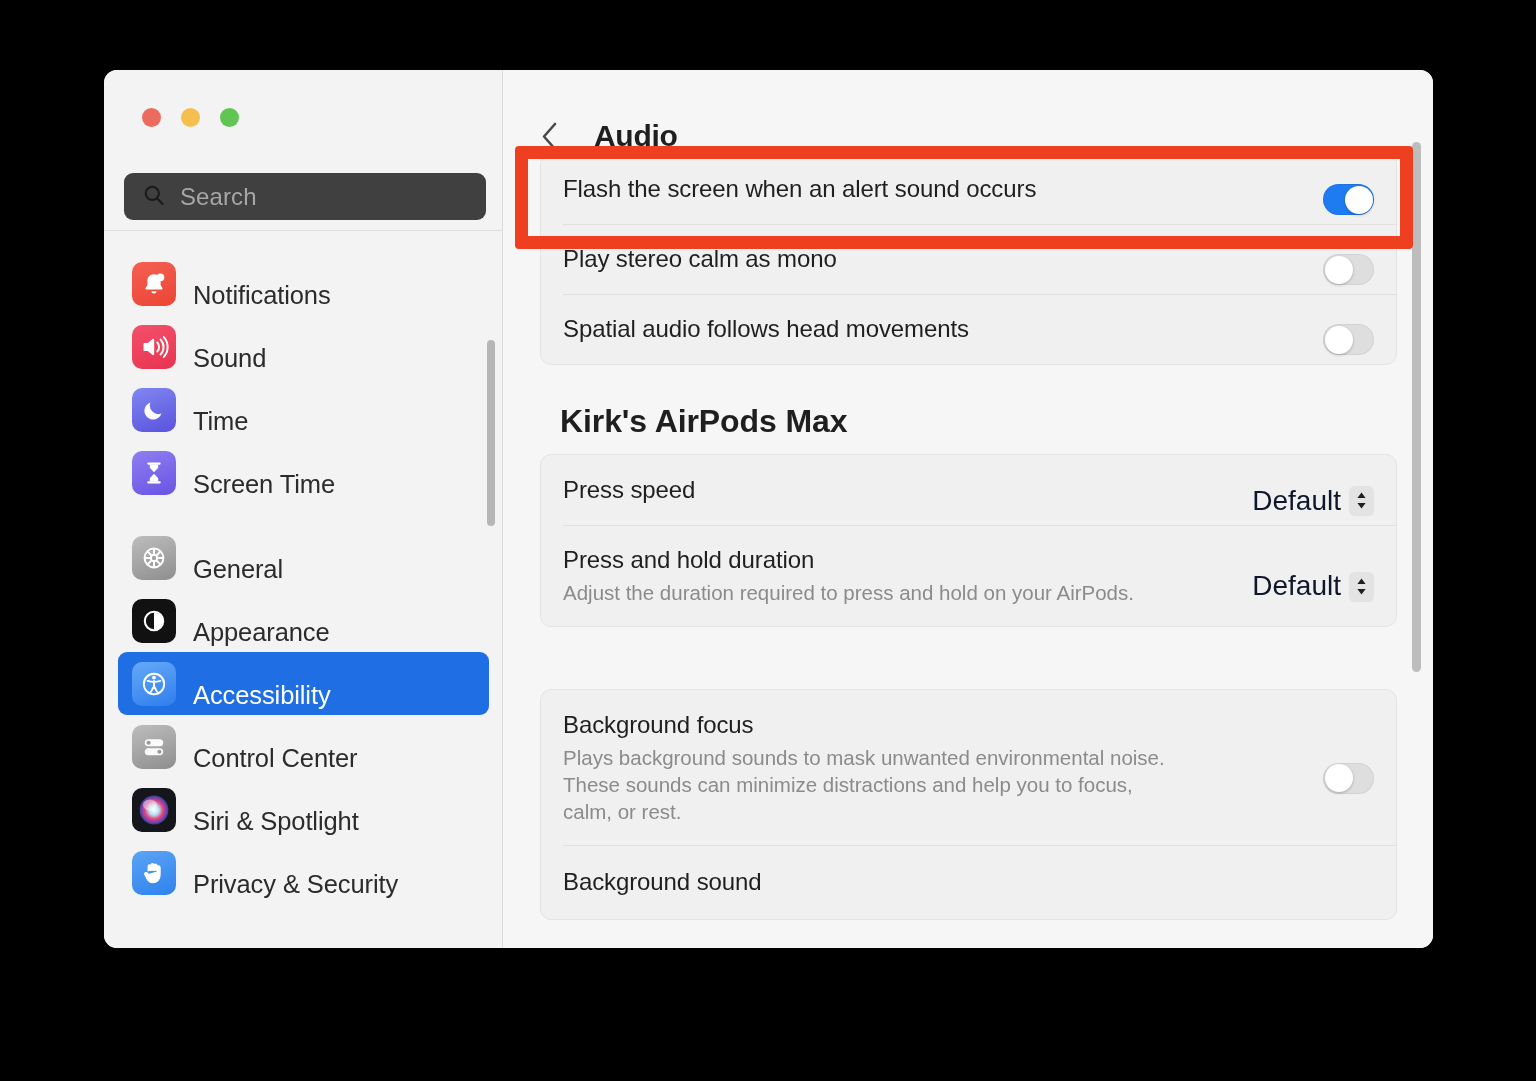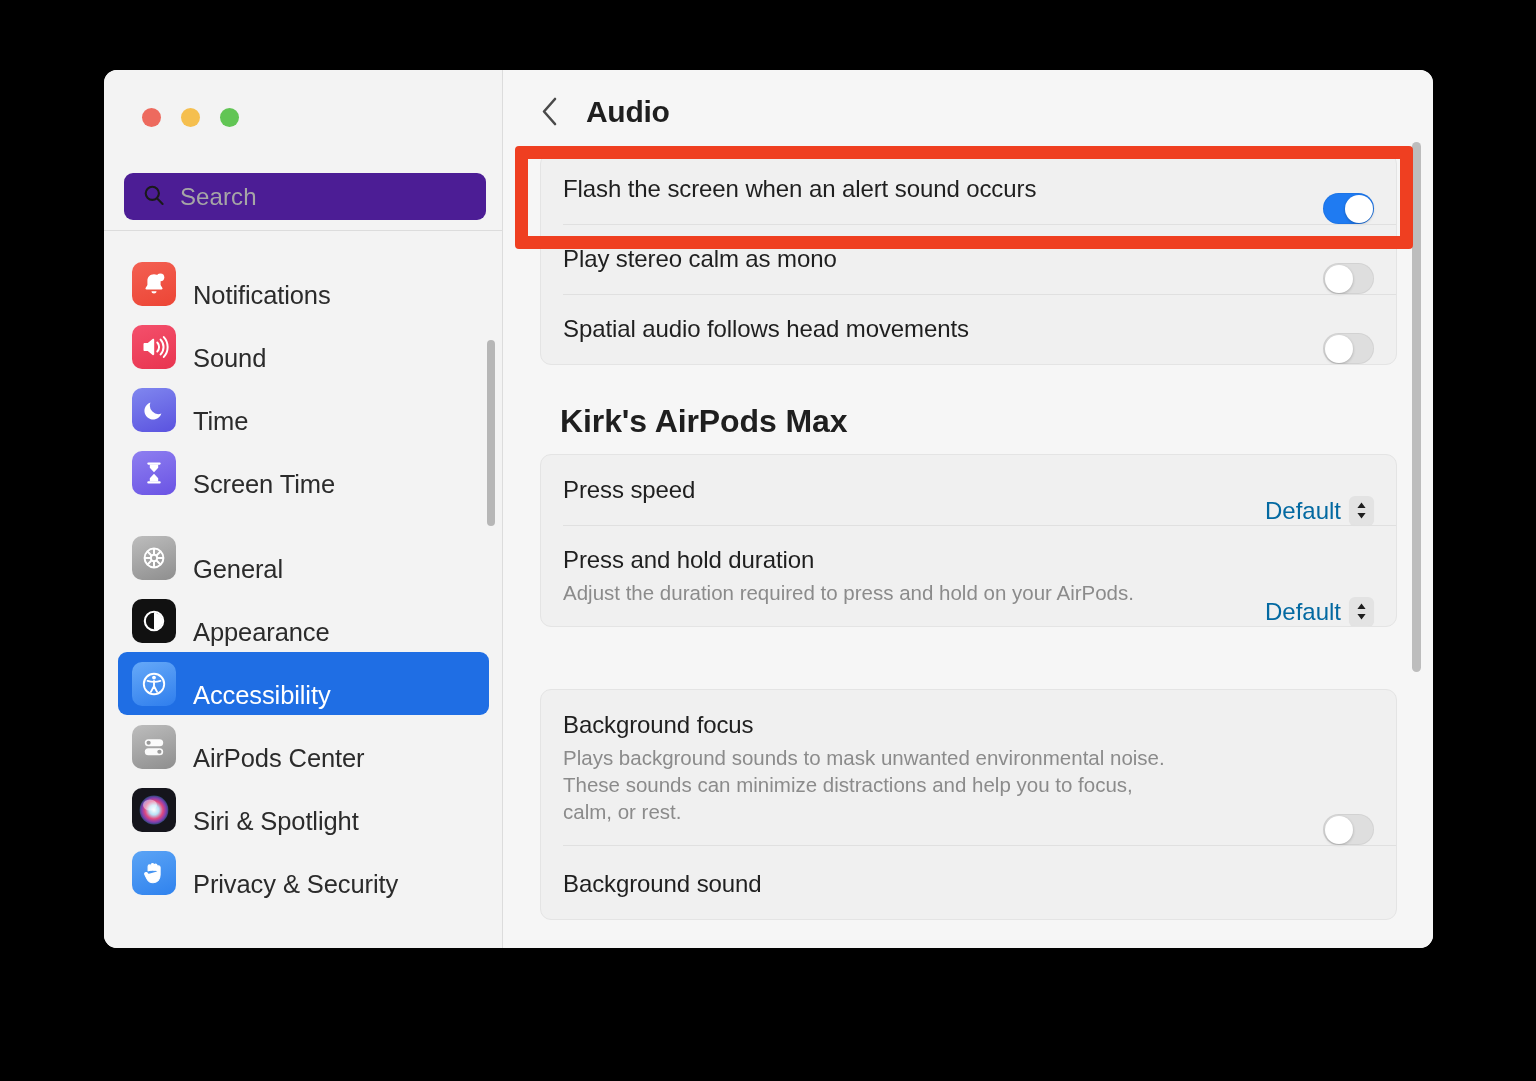--- a/index.html
+++ b/index.html
@@ -38,21 +38,21 @@
   }
   .light { width: 19px; height: 19px; border-radius: 50%; }
   .light.red    { background: #ed6a5e; }
   .light.yellow { background: #f5bf4f; }
   .light.green  { background: #61c554; }
 
   #search-field {
     position: absolute;
     left: 20px; top: 103px;
     width: 362px; height: 47px;
-    background: #4c1d95;
+    background: #404040;
     border-radius: 9px;
     display: flex; align-items: center;
     padding-left: 18px;
     gap: 14px;
   }
   #search-field .placeholder {
     color: #a6a6a6;
     font-size: 24px;
     letter-spacing: .1px;
   }
@@ -110,23 +110,23 @@
   
   #detail {
     flex: 1 1 auto;
     position: relative;
     background: #f6f6f6;
     height: 100%;
     overflow: hidden;
   }
   #detail-header {
     height: 83px;
-    display: flex; align-items: center;
+    display: flex; align-items: flex-end;
     padding-left: 33px;
-    gap: 24px;
+    gap: 32px;
   }
   #back-button {
     width: 26px; height: 34px;
     display: flex; align-items: center; justify-content: center;
   }
   #detail-title {
     font-size: 30px;
     font-weight: bold;
     color: #1f1f1f;
     letter-spacing: -.3px;
@@ -139,21 +139,21 @@
     padding: 0 36px 0 37px;
   }
 
   .card {
     background: #f0f0f0;
     border: 1px solid #e4e4e4;
     border-radius: 11px;
     overflow: hidden;
   }
   .row {
-    display: flex; align-items: flex-end;
+    display: flex; align-items: center;
     padding: 0 22px;
     min-height: 69px;
     position: relative;
   }
   .row + .row::before {
     content: "";
     position: absolute;
     left: 22px; right: 0; top: 0;
     height: 1px; background: #e0e0e0;
   }
@@ -196,22 +196,22 @@
     background: #fff;
     box-shadow: 0 1px 3px rgba(0,0,0,.24);
   }
   .toggle.on .knob { left: 21.5px; }
 
   
   .popup {
     display: flex; align-items: center; gap: 8px;
   }
   .popup-value {
-    font-size: 24px;
-    color: #0369a1;
+    font-size: 28px;
+    color: #0f172a;
   }
   .popup-arrows {
     width: 25px; height: 29px;
     background: #e3e3e3;
     border-radius: 6px;
     display: flex; align-items: center; justify-content: center;
     box-shadow: 0 1px 1px rgba(0,0,0,.07);
   }
   .chooser-btn {
     background: #fff;
@@ -365,21 +365,21 @@
 
         <div class="nav-item">
           <span class="app-icon" style="background:linear-gradient(160deg,#bdbdbd,#8e8e8e);">
             <svg width="30" height="30" viewBox="0 0 30 30">
               <rect x="5.8" y="7.2" width="18.4" height="7.1" rx="3.55" fill="#fff" opacity=".95"></rect>
               <circle cx="9.6" cy="10.75" r="2.1" fill="#9a9a9a"></circle>
               <rect x="5.8" y="16.2" width="18.4" height="7.1" rx="3.55" fill="#fff" opacity=".95"></rect>
               <circle cx="20.4" cy="19.75" r="2.1" fill="#9a9a9a"></circle>
             </svg>
           </span>
-          <span class="nav-label">AirPods Center</span>
+          <span class="nav-label">Control Center</span>
         </div>
 
         <div class="nav-item">
           <span class="app-icon" style="background:#15151c;">
             <svg width="44" height="44" viewBox="0 0 44 44">
               <defs>
                 <radialGradient id="siriG" cx="50%" cy="50%" r="52%">
                   <stop offset="0%" stop-color="#ffffff"></stop>
                   <stop offset="32%" stop-color="#b9e3f7"></stop>
                   <stop offset="60%" stop-color="#e0497f"></stop>

